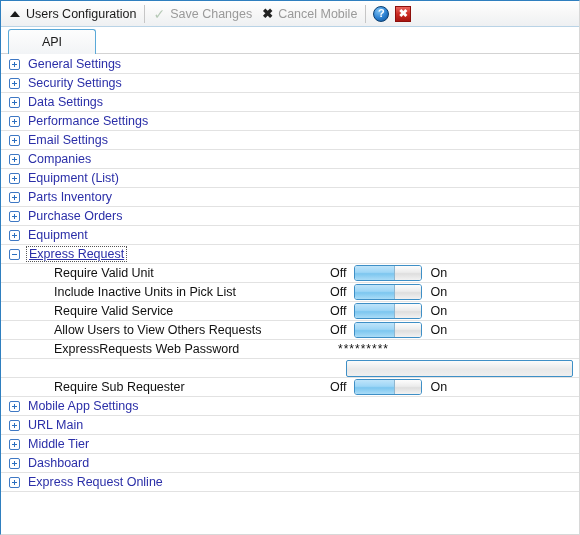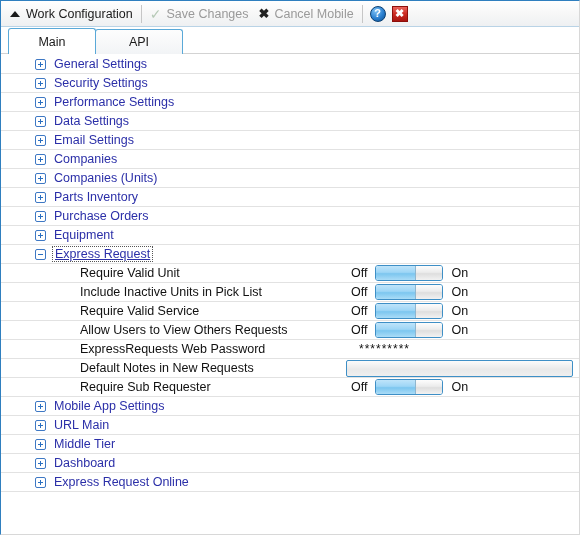--- a/index.html
+++ b/index.html
@@ -145,21 +145,20 @@
     border-top: 1px solid #ffffff;
   }
   .row {
     position: relative;
     height: 19px;
     display: flex;
     align-items: center;
     border-bottom: 1px solid #e2e2e2;
     background: #ffffff;
     white-space: nowrap;
-    padding-left: 26px;
   }
   .grp-label {
     font-size: 12.5px;
     color: #2b2fa8;
     padding-left: 2px;
     line-height: 1;
   }
   .grp-label.focused {
     border: 1px dotted #555;
     text-decoration: underline;
@@ -195,21 +194,21 @@
     padding-left: 37px;
     font-size: 12.5px;
     color: #111111;
     line-height: 1;
     margin-left: 16px;
   }
 
   
   .value-col {
     position: absolute;
-    left: 350px;
+    left: 329px;
     top: 0;
     height: 100%;
     display: flex;
     align-items: center;
   }
   .value-col.full {
     left: 345px;
     right: 6px;
   }
   .offon-label {
@@ -258,21 +257,21 @@
 </style>
 </head>
 <body>
 
 <div id="app">
 
   <div class="toolbar">
 
     <div class="tb-item tb-title">
       <span class="caret-up"></span>
-      <span>Work Configuration</span>
+      <span>Users Configuration</span>
     </div>
 
     <div class="tb-sep"></div>
 
     <div class="tb-item tb-disabled">
       <span class="check-ico">✓</span>
       <span>Save Changes</span>
     </div>
 
     <div class="tb-item tb-disabled">
@@ -280,56 +279,53 @@
       <span>Cancel Mobile</span>
     </div>
 
     <div class="tb-sep"></div>
 
     <div class="help-ico">?</div>
     <div class="close-ico">✖</div>
   </div>
 
   <div class="tabstrip">
-    <div class="tab active">
-      <span>Main</span>
-    </div>
     <div class="tab">
       <span>API</span>
     </div>
   </div>
 
   <div class="grid" id="grid">
       <div class="row">
         <div class="expander plus"></div>
         <span class="grp-label">General Settings</span>
       </div>
       <div class="row">
         <div class="expander plus"></div>
         <span class="grp-label">Security Settings</span>
       </div>
       <div class="row">
         <div class="expander plus"></div>
+        <span class="grp-label">Data Settings</span>
+      </div>
+      <div class="row">
+        <div class="expander plus"></div>
         <span class="grp-label">Performance Settings</span>
       </div>
       <div class="row">
         <div class="expander plus"></div>
-        <span class="grp-label">Data Settings</span>
-      </div>
-      <div class="row">
-        <div class="expander plus"></div>
         <span class="grp-label">Email Settings</span>
       </div>
       <div class="row">
         <div class="expander plus"></div>
         <span class="grp-label">Companies</span>
       </div>
       <div class="row">
         <div class="expander plus"></div>
-        <span class="grp-label">Companies (Units)</span>
+        <span class="grp-label">Equipment (List)</span>
       </div>
       <div class="row">
         <div class="expander plus"></div>
         <span class="grp-label">Parts Inventory</span>
       </div>
       <div class="row">
         <div class="expander plus"></div>
         <span class="grp-label">Purchase Orders</span>
       </div>
       <div class="row">
@@ -384,21 +380,20 @@
           <span class="offon-label">On</span>
         </div>
       </div>
       <div class="row child">
         <span class="child-label">ExpressRequests Web Password</span>
         <div class="value-col">
           <span class="stars">*********</span>
         </div>
       </div>
       <div class="row child">
-        <span class="child-label">Default Notes in New Requests</span>
         <div class="value-col full">
           <div class="textbox"></div>
         </div>
       </div>
       <div class="row child">
         <span class="child-label">Require Sub Requester</span>
         <div class="value-col">
           <span class="offon-label">Off</span>
           <div class="toggle">
             <div class="tk-on"></div>

